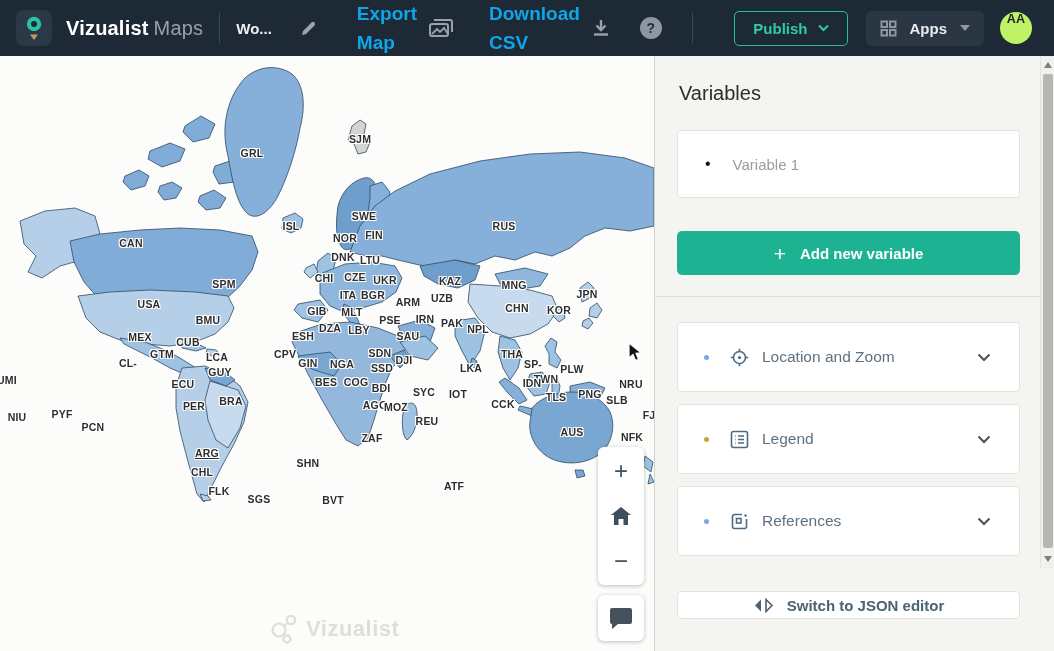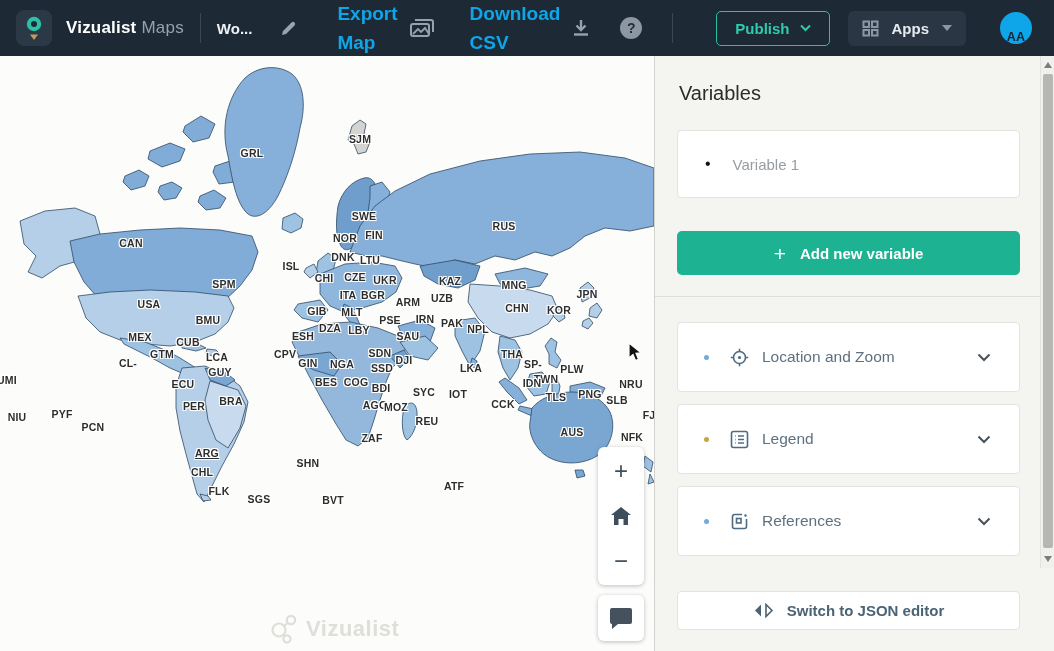--- a/index.html
+++ b/index.html
@@ -4,21 +4,21 @@
 <style>
   * { margin:0; padding:0; box-sizing:border-box; }
   html,body { width:1054px; height:651px; overflow:hidden; background:#fff;
               font-family:"Liberation Sans", sans-serif; }
 
   
   .navbar { position:absolute; top:0; left:0; width:1054px; height:56px;
             background:#1d2935; display:flex; align-items:center; }
   .logo-tile { width:36px; height:36px; margin-left:16px; border-radius:8px;
                background:#2b3845; display:flex; align-items:center; justify-content:center; }
-  .brand { margin-left:14px; font-size:17px; color:#fff; font-weight:700; letter-spacing:.2px; white-space:nowrap;}
+  .brand { margin-left:14px; font-size:20px; color:#fff; font-weight:700; letter-spacing:.2px; white-space:nowrap;}
   .brand .suffix { font-weight:400; color:#96a1ad; margin-left:5px; }
   .nav-divider { width:1px; height:30px; background:#3a4754; margin:0 16px; }
   .doc-title { color:#eef1f4; font-size:15px; font-weight:600; }
   .pencil { margin-left:28px; display:flex; }
   .nav-2line { margin-left:38px; color:#0ea5e9; font-size:19px; font-weight:700;
                line-height:1.55; text-align:left; white-space:nowrap; }
   .nav-icon { margin-left:10px; display:flex; align-items:center; }
   .help-circle { margin-left:28px; width:22px; height:22px; border-radius:50%;
                  background:#8d97a3; color:#222d39; font-size:14px; font-weight:700;
                  display:flex; align-items:center; justify-content:center; }
@@ -26,23 +26,23 @@
                  border:1px solid #2abfa2; border-radius:5px; background:transparent;
                  color:#2fcbab; font-size:15px; font-weight:700; cursor:pointer;
                  font-family:"Liberation Sans",sans-serif; }
   .publish { margin-left:auto; }
   .save { margin-left:17px; padding:8px 21px; }
   .apps-btn { margin-left:18px; display:flex; align-items:center; background:#2a3644;
               border:none; border-radius:6px; padding:9px 14px; cursor:pointer; }
   .apps-label { color:#e8ebee; font-size:15px; font-weight:600; margin:0 13px; }
   .caret-down { width:0; height:0; border-left:5px solid transparent; border-right:5px solid transparent;
                 border-top:6px solid #8d97a3; }
-  .avatar { margin-left:34px; margin-right:22px; width:32px; height:32px; border-radius:50%;
-            background:#0ea5e9; color:#17222e; font-size:12.5px; font-weight:700;
-            display:flex; align-items:flex-end; justify-content:center; letter-spacing:.3px; }
+  .avatar { margin-left:16px; margin-right:22px; width:32px; height:32px; border-radius:50%;
+            background:#bef264; color:#17222e; font-size:12.5px; font-weight:700;
+            display:flex; align-items:flex-start; justify-content:center; letter-spacing:.3px; }
 
   
   .map-area { position:absolute; top:56px; left:0; width:654px; height:595px;
               background:#fcfcfa; overflow:hidden; }
   .map-svg { position:absolute; top:0; left:0; }
   .clabel { position:absolute; transform:translate(-50%,-50%);
             font:700 10.5px "Liberation Sans",sans-serif; color:#2d2d2d; letter-spacing:.2px;
             white-space:nowrap;
             text-shadow:-1px -1px 0 #fff,1px -1px 0 #fff,-1px 1px 0 #fff,1px 1px 0 #fff,0 0 2px #fff; }
   .watermark { position:absolute; left:270px; top:558px; display:flex; align-items:center;
@@ -76,21 +76,21 @@
              justify-content:center; gap:14px; cursor:pointer;
              font-family:"Liberation Sans",sans-serif; }
   .add-plus { font-size:21px; font-weight:400; line-height:1; }
   .side-divider { position:absolute; left:0; top:240px; width:386px; height:1px; background:#dededa; }
   .section-card { height:70px; display:flex; align-items:center; cursor:pointer; }
   .sec-loc { top:266px; } .sec-leg { top:348px; } .sec-ref { top:430px; }
   .sec-dot { width:5px; height:5px; border-radius:50%; margin-left:26px; flex:0 0 auto; }
   .sec-icon { margin-left:21px; display:flex; flex:0 0 auto; }
   .sec-label { margin-left:13px; color:#5e7181; font-size:15.5px; }
   .sec-chevron { margin-left:auto; margin-right:28px; display:flex; }
-  .json-btn { top:535px; height:39px; display:flex; align-items:center; justify-content:center;
+  .json-btn { top:535px; height:28px; display:flex; align-items:center; justify-content:center;
               gap:12px; cursor:pointer;text-align:center; }
   .json-label { color:#4a6375; font-size:15px; font-weight:700; }
 
   
   .scrollstrip { position:absolute; top:56px; left:1040px; width:14px; height:595px;
                  background:#f4f5f1; }
   .scroll-track { position:absolute; top:0; left:0; width:14px; height:512px;
                   background:#f0f0ee; border-left:1px solid #e2e2df; }
   .scroll-thumb { position:absolute; top:18px; left:2px; width:10px; height:474px;
                   background:#b6b6b3; border-radius:2px; }
@@ -229,21 +229,21 @@
 
     <path d="M532,352 C540,342 556,336 572,336 590,336 604,344 610,356 616,370 612,388 600,398 586,408 566,410 550,402 536,395 528,378 530,366 Z" fill="#7aa6d2"></path>
     <path d="M575,414 l8,0 2,6 -8,2 Z" fill="#7aa6d2"></path>
     <path d="M645,400 l8,6 -2,10 -8,-6 Z" fill="#9dc2e2"></path>
     <path d="M650,418 l4,8 -6,2 Z" fill="#9dc2e2"></path>
   </svg>
 
   <div>
       <span class="clabel" style="left: 252px; top: 97px;">GRL</span>
       <span class="clabel" style="left: 360px; top: 83px;">SJM</span>
-      <span class="clabel" style="left: 291px; top: 170px; margin-top: 40px;">ISL</span>
+      <span class="clabel" style="left: 291px; top: 170px;">ISL</span>
       <span class="clabel" style="left: 364px; top: 160px;">SWE</span>
       <span class="clabel" style="left: 345px; top: 182px;">NOR</span>
       <span class="clabel" style="left: 374px; top: 179px;">FIN</span>
       <span class="clabel" style="left: 343px; top: 201px;">DNK</span>
       <span class="clabel" style="left: 370px; top: 204px;">LTU</span>
       <span class="clabel" style="left: 324px; top: 222px;">CHI</span>
       <span class="clabel" style="left: 355px; top: 221px;">CZE</span>
       <span class="clabel" style="left: 385px; top: 224px;">UKR</span>
       <span class="clabel" style="left: 348px; top: 239px;">ITA</span>
       <span class="clabel" style="left: 373px; top: 239px;">BGR</span>

